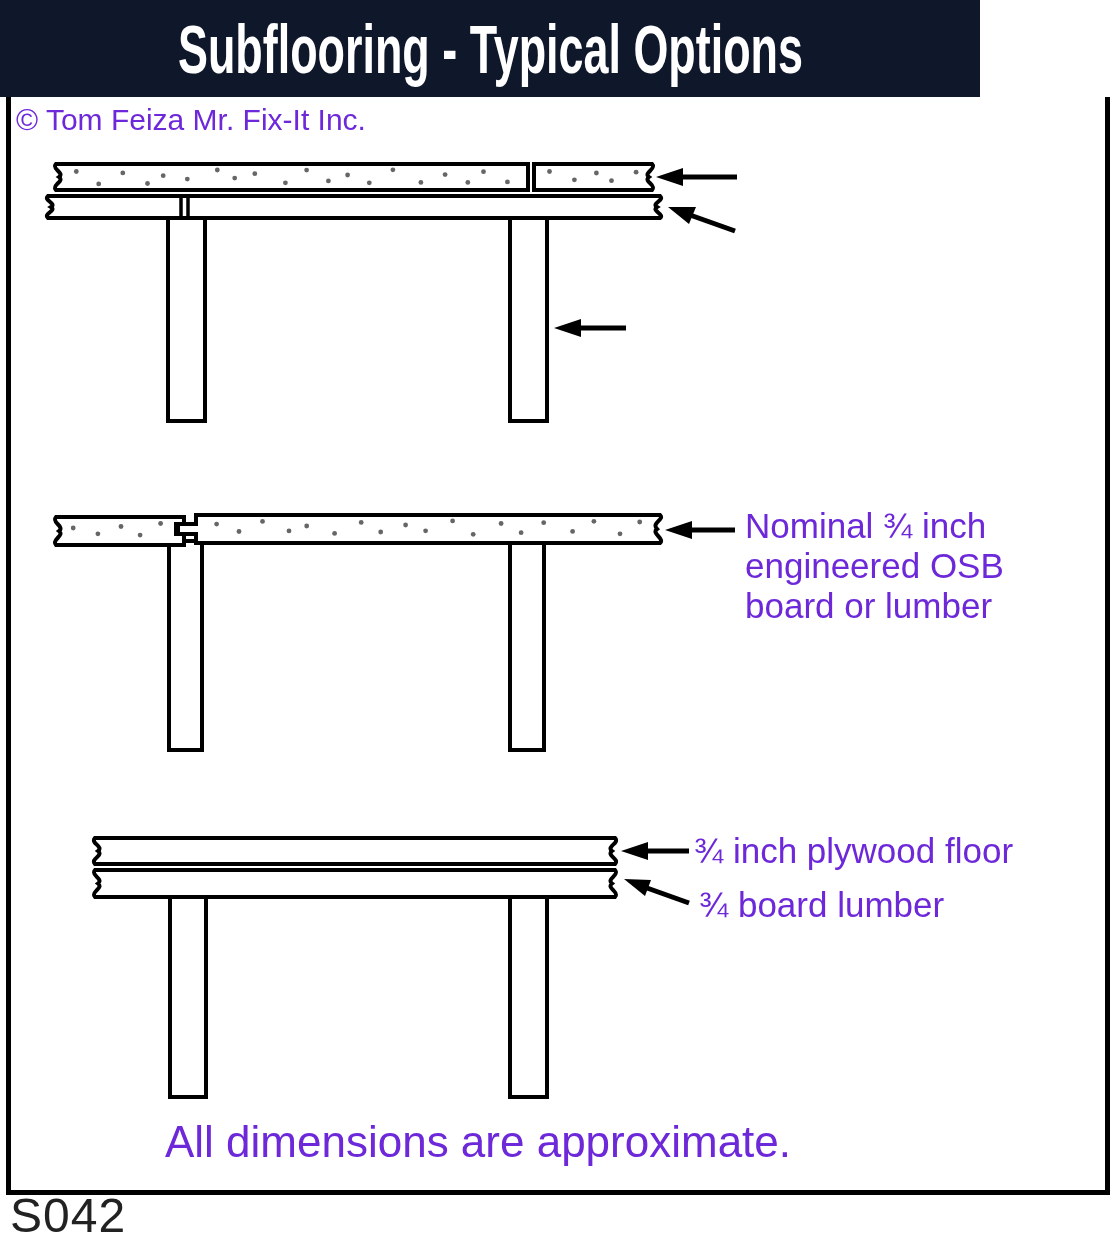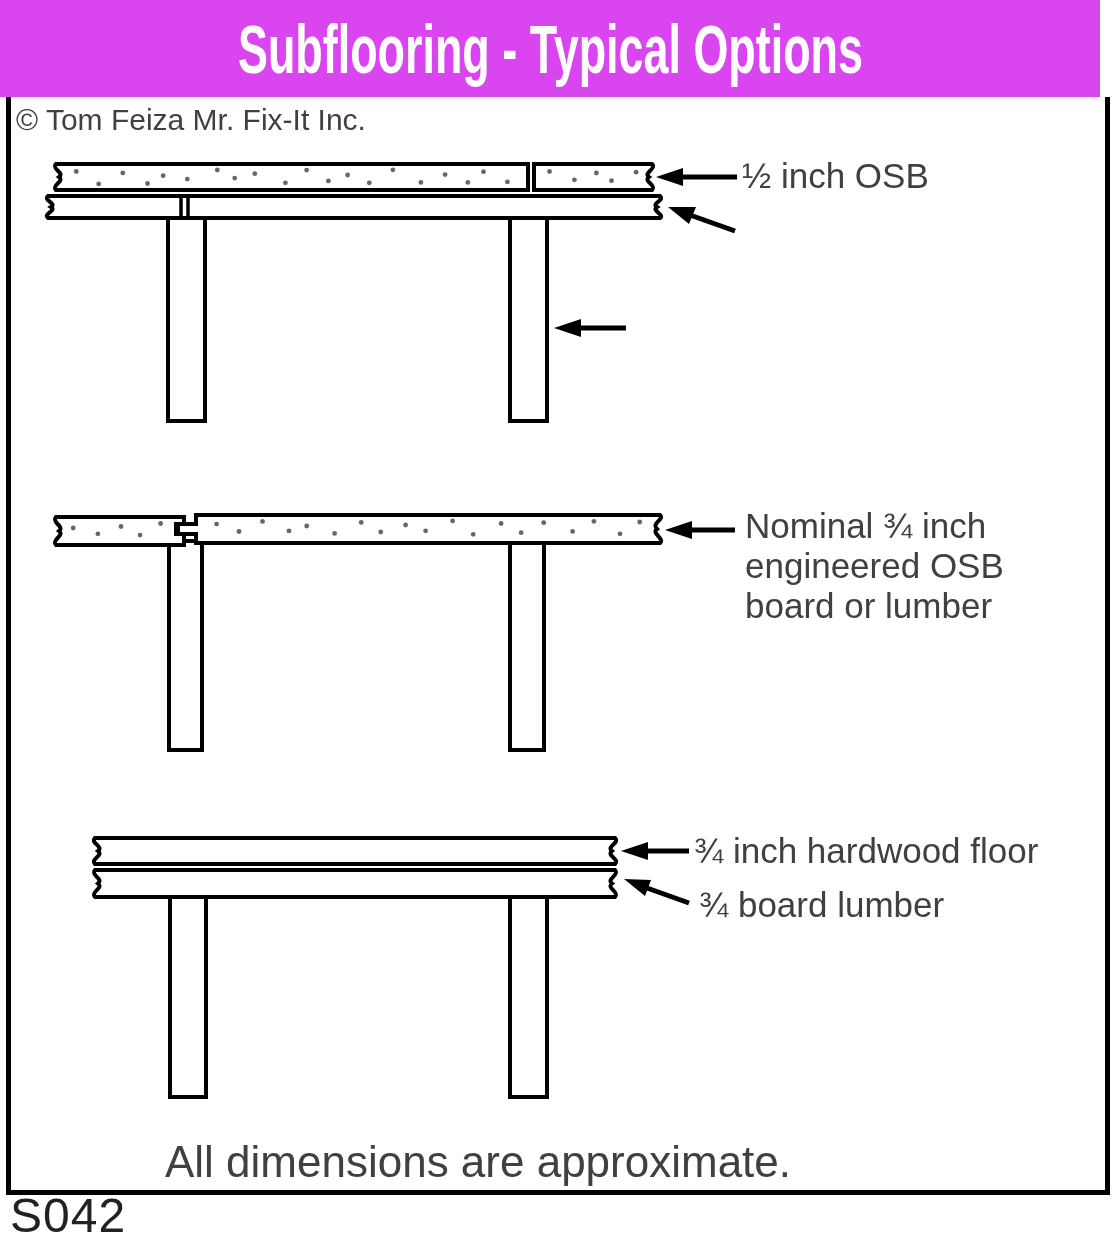--- a/index.html
+++ b/index.html
@@ -1,37 +1,37 @@
 <!DOCTYPE html>
 <html><head>
 <meta charset="utf-8">
 <style>
   html,body{margin:0;padding:0;background:#fff;}
   #canvas{position:relative;width:1116px;height:1245px;background:#fff;overflow:hidden;
           font-family:"Liberation Sans",sans-serif;}
   
-  #title-bar{position:absolute;left:0;top:0;width:1100px;height:97px;background:#d946ef;
+  #title-bar{position:absolute;left:0;top:0;width:980px;height:97px;background:#0f172a;
              display:flex;align-items:center;justify-content:center;}
   #title-bar .title-text{color:#fff;font-weight:bold;font-size:68px;white-space:nowrap;
              transform:scaleX(0.66);transform-origin:center;letter-spacing:0px;}
   
   #frame{position:absolute;left:6px;top:97px;width:1104px;height:1098px;box-sizing:border-box;
          border:5px solid #000;border-top:none;background:#fff;}
   
   #art{position:absolute;left:0;top:0;width:1116px;height:1245px;}
   
-  .label{position:absolute;color:#404040;font-size:35px;line-height:36px;white-space:nowrap;}
+  .label{position:absolute;color:#6d28d9;font-size:35px;line-height:36px;white-space:nowrap;}
   #copyright{left:16px;top:102px;font-size:30px;}
   #lbl-osb{left:742px;top:158px;}
   #lbl-plywood{left:738px;top:212px;}
   #lbl-joists{left:637px;top:310px;}
   #lbl-mid{left:745px;top:506px;width:290px;white-space:normal;line-height:40px;}
   #lbl-hardwood{left:694px;top:833px;}
   #lbl-lumber{left:699px;top:887px;}
-  #footer-note{left:6px;top:1124px;width:944px;text-align:center;font-size:44px;white-space:nowrap;margin-top:20px;}
+  #footer-note{left:6px;top:1124px;width:944px;text-align:center;font-size:44px;white-space:nowrap;}
   #doc-code{left:10px;top:1198px;font-size:48px;color:#222;letter-spacing:1px;}
 </style>
 </head>
 <body>
 
 <div id="canvas">
 
   <div id="title-bar">
     <span class="title-text">Subflooring - Typical Options</span>
   </div>
@@ -135,19 +135,18 @@
         <circle cx="521.1" cy="532.7" r="2.4" fill="#666666"></circle>
         <circle cx="543.7" cy="522.7" r="2.4" fill="#666666"></circle>
         <circle cx="572.6" cy="531.4" r="2.4" fill="#666666"></circle>
         <circle cx="593.9" cy="521.3" r="2.4" fill="#666666"></circle>
         <circle cx="620.0" cy="533.8" r="2.4" fill="#666666"></circle>
         <circle cx="639.7" cy="522.0" r="2.4" fill="#666666"></circle>
       </g>
   </svg>
 
   <div class="label" id="copyright">© Tom Feiza Mr. Fix-It Inc.</div>
-  <div class="label" id="lbl-osb">½ inch OSB</div>
   <div class="label" id="lbl-mid">Nominal ¾ inch engineered OSB board or lumber</div>
-  <div class="label" id="lbl-hardwood">¾ inch hardwood floor</div>
+  <div class="label" id="lbl-hardwood">¾ inch plywood floor</div>
   <div class="label" id="lbl-lumber">¾ board lumber</div>
   <div class="label" id="footer-note">All dimensions are approximate.</div>
   <div class="label" id="doc-code">S042</div>
 </div>
 
 </body></html>

